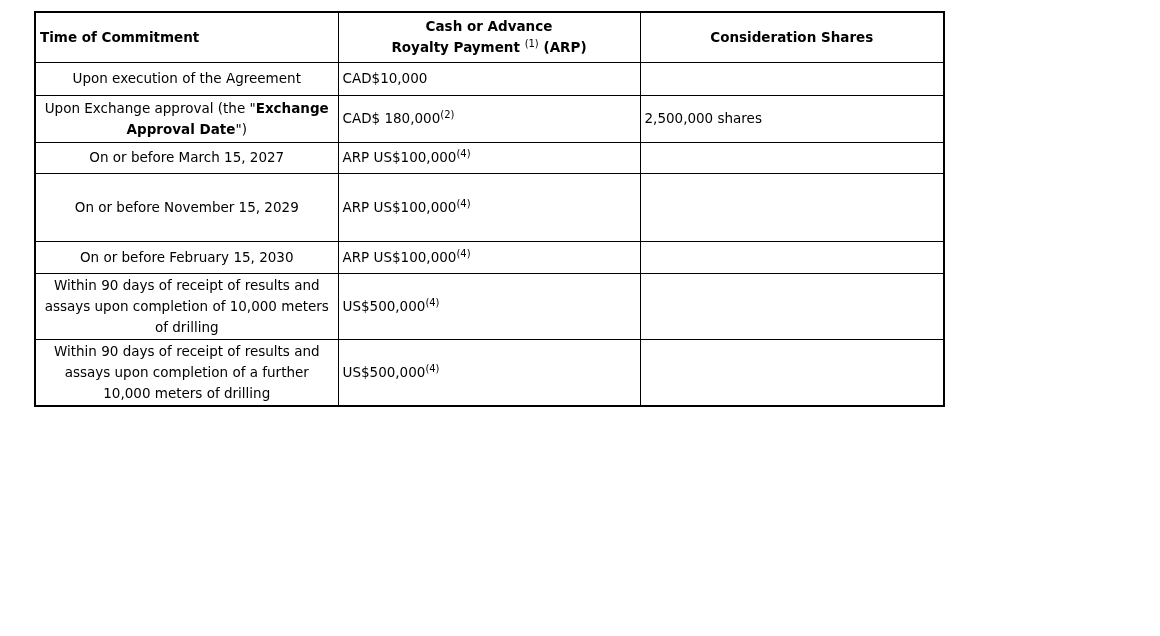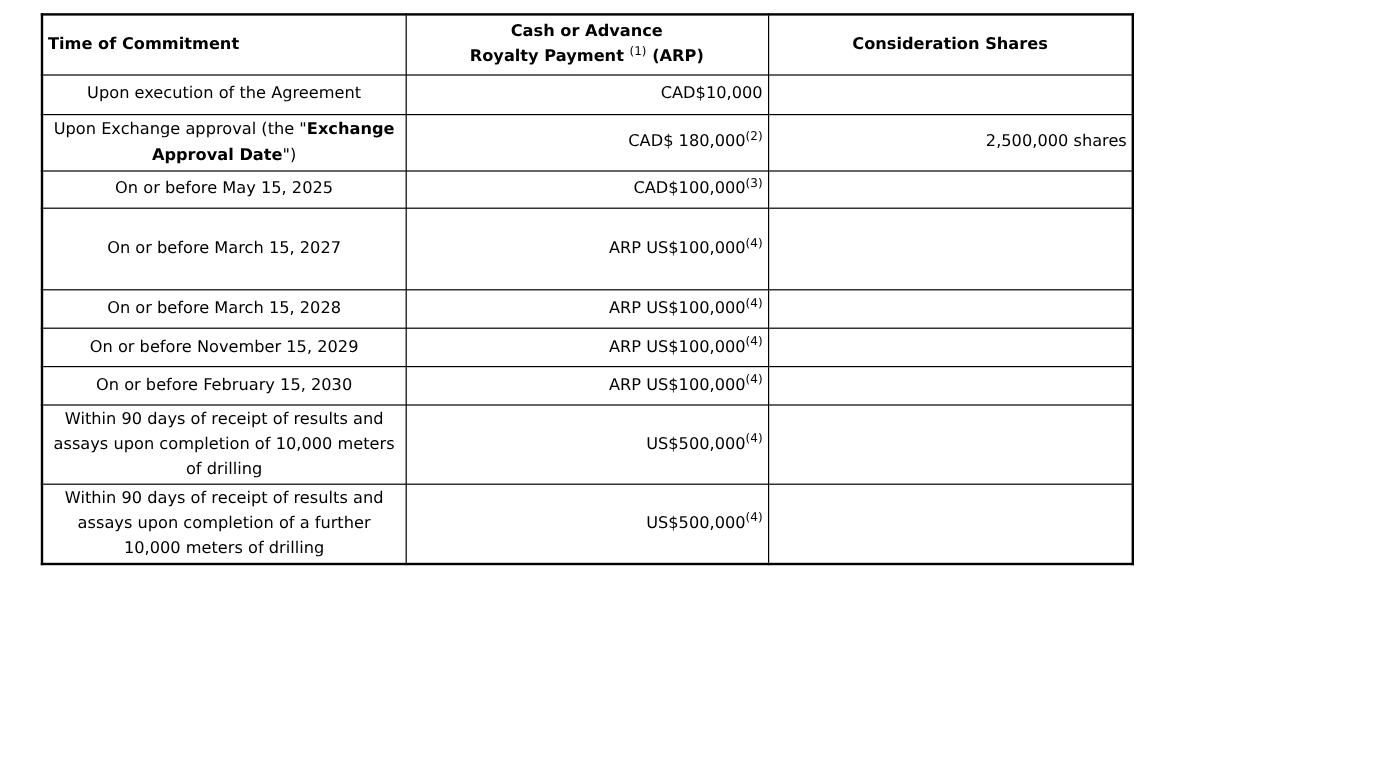--- a/index.html
+++ b/index.html
@@ -43,21 +43,21 @@
     font-weight: bold;
     text-align: center;
   }
   .commitment th.col-commitment {
     text-align: left;
   }
   .commitment td.cell-commitment {
     text-align: center;
   }
   .commitment td.cell-payment, .commitment td.cell-shares {
-    text-align: right;
+    text-align: left;
   }
   .commitment sup {
     vertical-align: super;
     font-size: 0.74em;
     line-height: 0;
   }
   .commitment th sup {
     font-weight: normal;
   }
   
@@ -103,31 +103,21 @@
           <td class="cell-commitment"><span>Upon execution of the Agreement</span></td>
           <td class="cell-payment"><span>CAD$10,000</span></td>
           <td class="cell-shares"></td>
         </tr>
         <tr>
           <td class="cell-commitment"><span>Upon Exchange approval (the "</span><b>Exchange Approval Date</b><span>")</span></td>
           <td class="cell-payment"><span>CAD$ 180,000</span><sup>(2)</sup></td>
           <td class="cell-shares"><span>2,500,000 shares</span></td>
         </tr>
         <tr>
-          <td class="cell-commitment"><span>On or before May 15, 2025</span></td>
-          <td class="cell-payment"><span>CAD$100,000</span><sup>(3)</sup></td>
-          <td class="cell-shares"></td>
-        </tr>
-        <tr>
           <td class="cell-commitment"><span>On or before March 15, 2027</span></td>
-          <td class="cell-payment"><span>ARP US$100,000</span><sup>(4)</sup></td>
-          <td class="cell-shares"></td>
-        </tr>
-        <tr>
-          <td class="cell-commitment"><span>On or before March 15, 2028</span></td>
           <td class="cell-payment"><span>ARP US$100,000</span><sup>(4)</sup></td>
           <td class="cell-shares"></td>
         </tr>
         <tr>
           <td class="cell-commitment"><span>On or before November 15, 2029</span></td>
           <td class="cell-payment"><span>ARP US$100,000</span><sup>(4)</sup></td>
           <td class="cell-shares"></td>
         </tr>
         <tr>
           <td class="cell-commitment"><span>On or before February 15, 2030</span></td>

